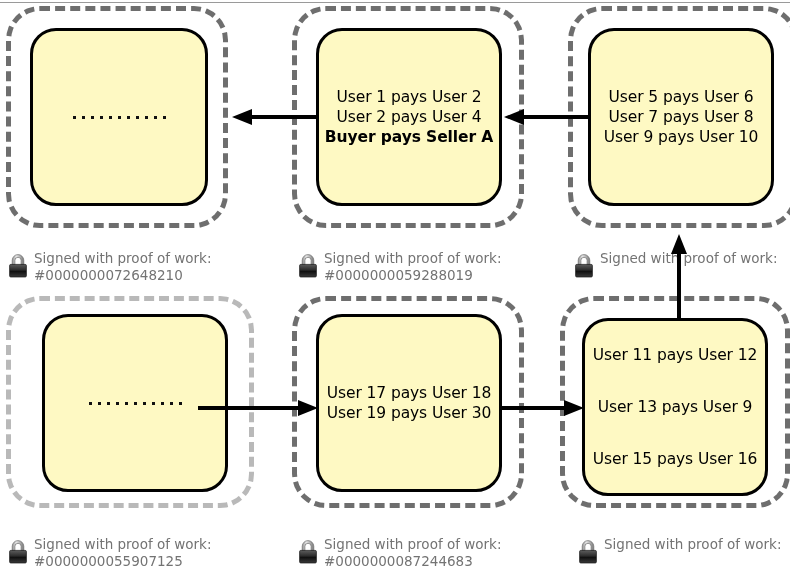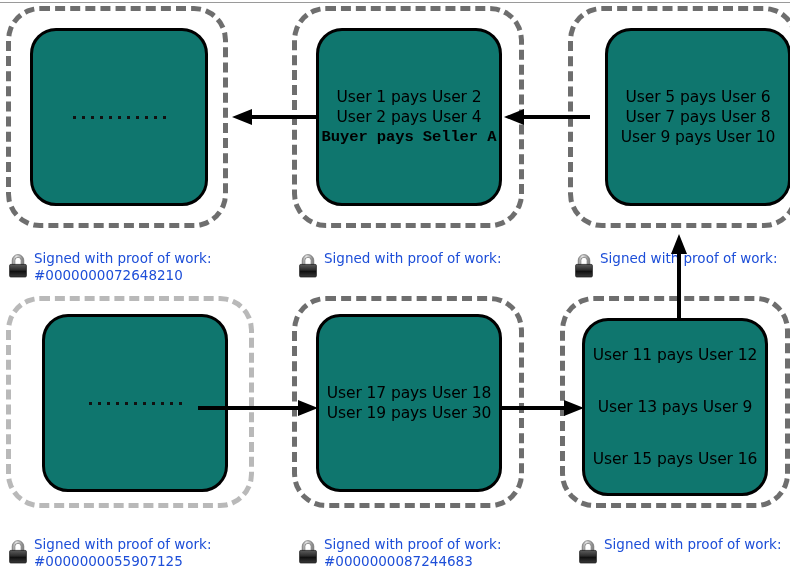--- a/index.html
+++ b/index.html
@@ -43,36 +43,35 @@
     background: transparent;
   }
   .dashed-shell.faded {
     border-color: #b9b9b9;
   }
   .inner-card {
     position: absolute;
     box-sizing: border-box;
     border: 3px solid #000000;
     border-radius: 26px;
-    background: #0f766e;
+    background: #fef9c3;
     display: flex;
     flex-direction: column;
     align-items: center;
     justify-content: center;
   }
   .tx-line {
     font-size: 15.5px;
     line-height: 20px;
     color: #000000;
     white-space: nowrap;
     letter-spacing: -0.1px;
   }
   .tx-line.bold {
     font-weight: bold;
-    font-family: Liberation Mono, monospace;
   }
   .ellipsis-dots {
     display: flex;
     gap: 6px;
     align-items: center;
   }
   .ellipsis-dots i {
     display: block;
     width: 3px;
     height: 3px;
@@ -86,21 +85,21 @@
     align-items: flex-start;
     gap: 6px;
   }
   .sig-text {
     display: flex;
     flex-direction: column;
   }
   .sig-line {
     font-size: 13.5px;
     line-height: 17px;
-    color: #1d4ed8;
+    color: #737373;
     white-space: nowrap;
   }
   .lock-icon {
     flex: 0 0 auto;
     width: 20px;
     height: 26px;
     margin-top: 2px;
   }
 
   
@@ -178,26 +177,27 @@
   </div>
   <div class="sig" style="left:298px; top:250px;">
     <span class="lock-icon">
       <svg viewBox="0 0 20 26" width="20" height="26" aria-hidden="true">
         <path d="M4.2 13 V8.4 A5.8 5.8 0 0 1 15.8 8.4 V13 h-2.7 V8.4 a3.1 3.1 0 0 0 -6.2 0 V13 Z" fill="url(#shkA)" stroke="#6f6f6f" stroke-width="0.7"></path>
         <rect x="1.6" y="12.4" width="16.8" height="12.6" rx="1.2" fill="url(#bodA)" stroke="#141414" stroke-width="0.7"></rect>
       </svg>
     </span>
     <span class="sig-text">
       <span class="sig-line">Signed with proof of work:</span>
+      <span class="sig-line">#0000000059288019</span>
     </span>
   </div>
 
   <div class="block-group" style="left:568px; top:6px; width:222px; height:222px;">
     <div class="dashed-shell" style="width:230px; height:222px;"></div>
-    <div class="inner-card" style="left:37px; top:22px; width:186px; height:178px;">
+    <div class="inner-card" style="left:20px; top:22px; width:186px; height:178px;">
       <div class="tx-line">User 5 pays User 6</div>
       <div class="tx-line">User 7 pays User 8</div>
       <div class="tx-line">User 9 pays User 10</div>
     </div>
   </div>
   <div class="sig" style="left:574px; top:250px;">
     <span class="lock-icon">
       <svg viewBox="0 0 20 26" width="20" height="26" aria-hidden="true">
         <path d="M4.2 13 V8.4 A5.8 5.8 0 0 1 15.8 8.4 V13 h-2.7 V8.4 a3.1 3.1 0 0 0 -6.2 0 V13 Z" fill="url(#shkA)" stroke="#6f6f6f" stroke-width="0.7"></path>
         <rect x="1.6" y="12.4" width="16.8" height="12.6" rx="1.2" fill="url(#bodA)" stroke="#141414" stroke-width="0.7"></rect>
@@ -234,21 +234,21 @@
       </svg>
     </span>
     <span class="sig-text">
       <span class="sig-line">Signed with proof of work:</span>
       <span class="sig-line">#0000000055907125</span>
     </span>
   </div>
 
   <div class="block-group" style="left:292px; top:296px; width:232px; height:212px;">
     <div class="dashed-shell" style="width:232px; height:212px;"></div>
-    <div class="inner-card" style="left:24px; top:18px; width:186px; height:178px;border-radius:24px;">
+    <div class="inner-card" style="left:24px; top:18px; width:186px; height:178px;">
       <div class="tx-line">User 17 pays User 18</div>
       <div class="tx-line">User 19 pays User 30</div>
     </div>
   </div>
   <div class="sig" style="left:298px; top:536px;">
     <span class="lock-icon">
       <svg viewBox="0 0 20 26" width="20" height="26" aria-hidden="true">
         <path d="M4.2 13 V8.4 A5.8 5.8 0 0 1 15.8 8.4 V13 h-2.7 V8.4 a3.1 3.1 0 0 0 -6.2 0 V13 Z" fill="url(#shkA)" stroke="#6f6f6f" stroke-width="0.7"></path>
         <rect x="1.6" y="12.4" width="16.8" height="12.6" rx="1.2" fill="url(#bodA)" stroke="#141414" stroke-width="0.7"></rect>
       </svg>

